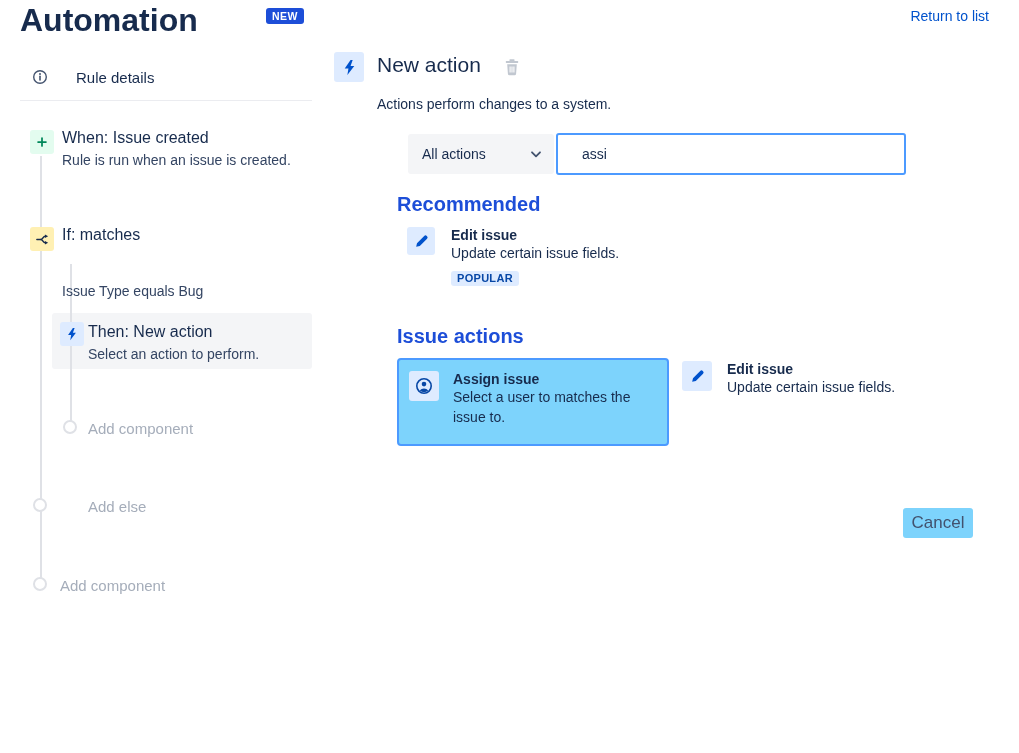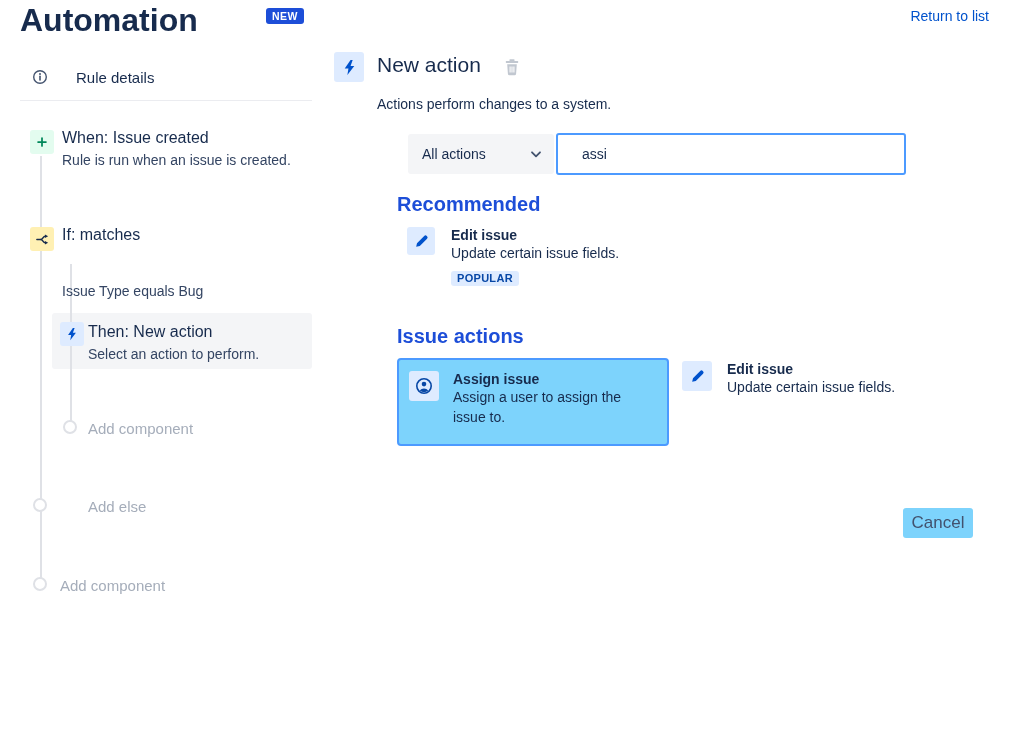--- a/index.html
+++ b/index.html
@@ -200,21 +200,21 @@
     <div style="display:flex; gap:14px; padding:11px 10px 0 10px;">
       <div class="action-icon">
         <svg width="20" height="20" viewBox="0 0 20 20">
           <circle cx="10" cy="10" r="7.2" fill="none" stroke="#0747A6" stroke-width="1.6"></circle>
           <circle cx="10" cy="8.1" r="2.3" fill="#0747A6"></circle>
           <path d="M5.7 14.6a5.6 5.6 0 0 1 8.6 0 7.1 7.1 0 0 1-8.6 0z" fill="#0747A6"></path>
         </svg>
       </div>
       <div style="width:200px;">
         <div class="action-title">Assign issue</div>
-        <div class="action-desc">Assign a user to assign the issue to.</div>
+        <div class="action-desc">Select a user to matches the issue to.</div>
       </div>
     </div>
   </div>
 
   <div class="abs plain-card" style="left:682px; top:361px; width:280px;">
     <div style="display:flex; gap:15px;">
       <div class="action-icon">
         <svg width="15" height="15" viewBox="0 0 16 16">
           <path d="M10.9 2.1a1.9 1.9 0 0 1 2.7 0l.3.3a1.9 1.9 0 0 1 0 2.7L6.2 12.8 2.3 13.7l.9-3.9z" fill="#0052CC"></path>
         </svg>

